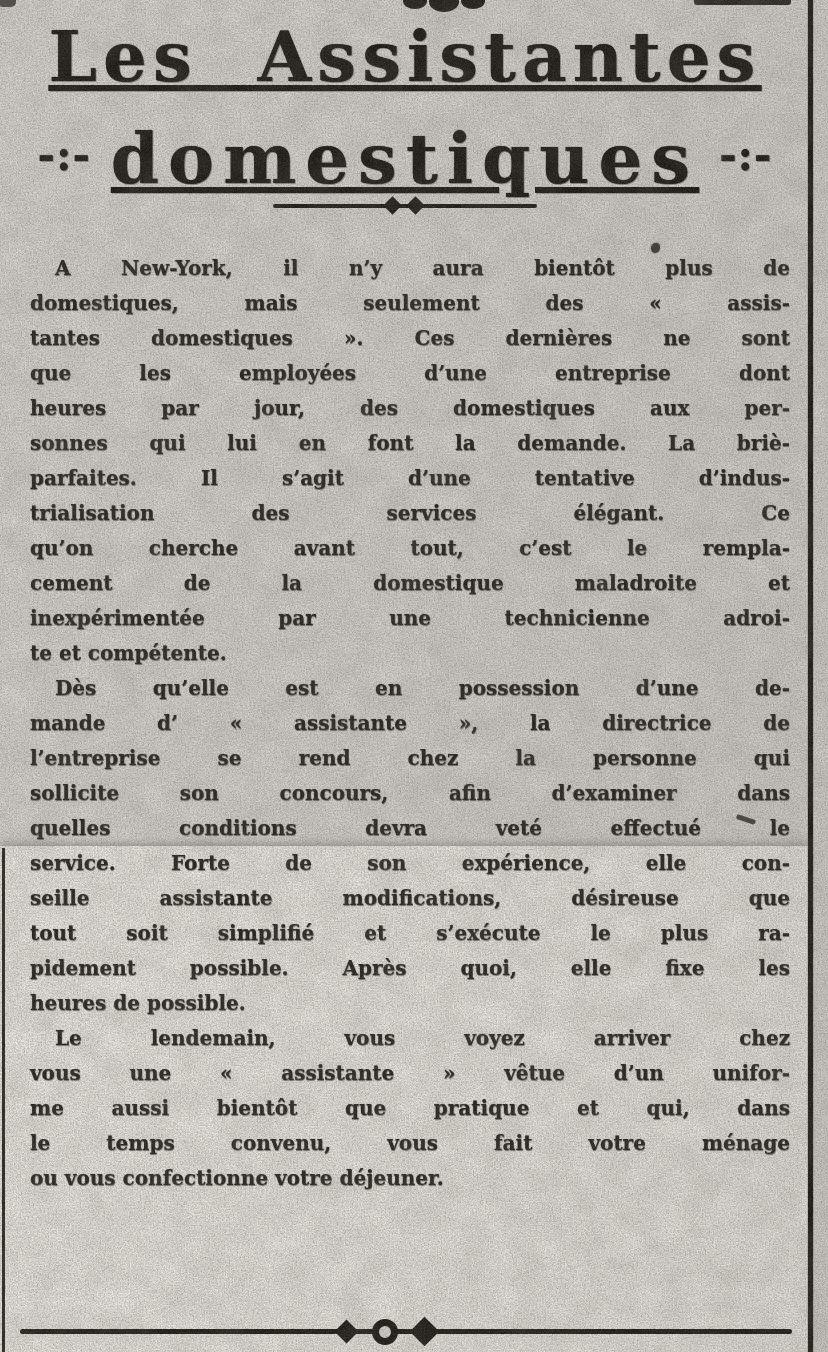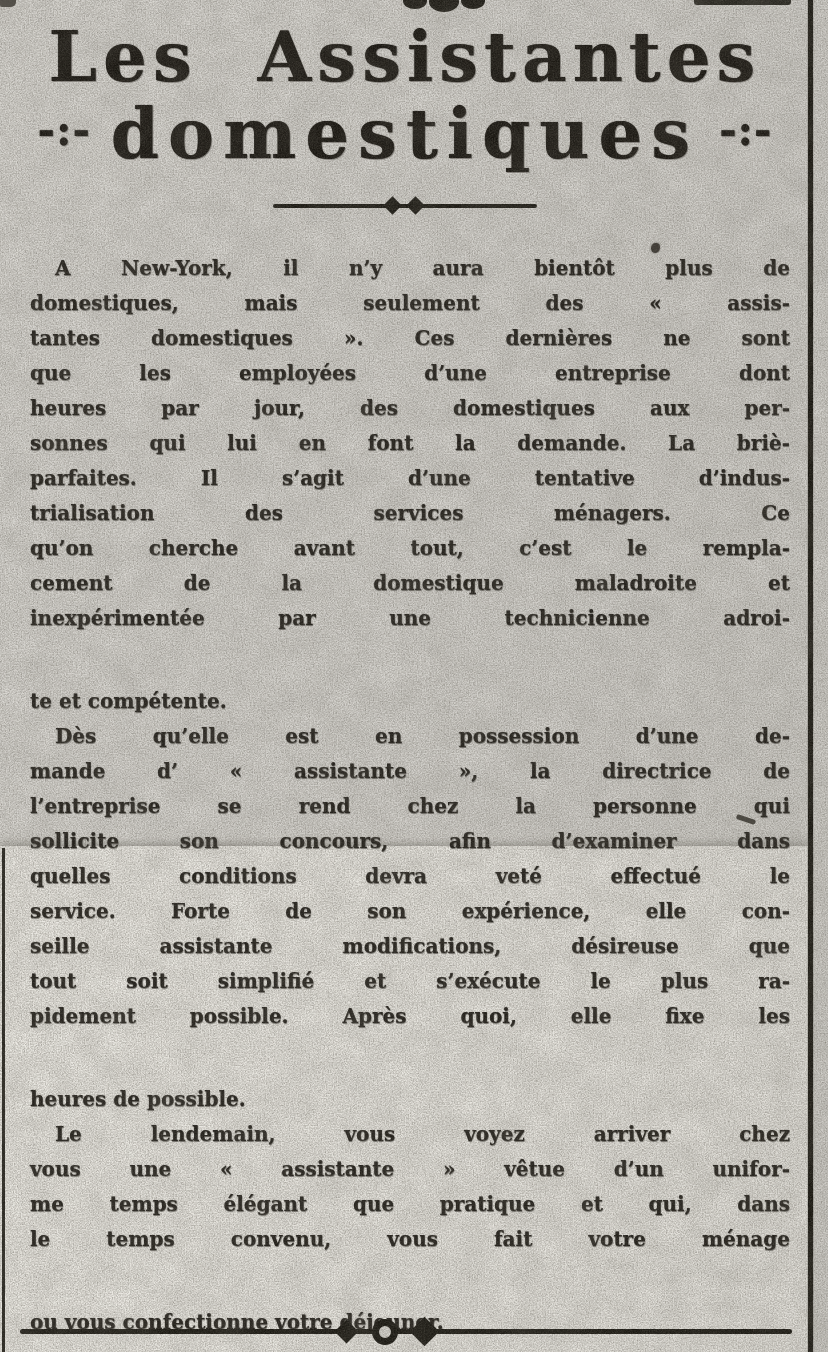--- a/index.html
+++ b/index.html
@@ -20,44 +20,45 @@
   }
   
   .rule-right { position:absolute; top:0; left:808px; width:5px; height:1352px; background:#17150f; box-shadow:0 0 1px rgba(20,18,12,.8); }
   .rule-left  { position:absolute; top:848px; left:2px; width:3px; height:504px; background:#24221c; }
 
   
   .title-line {
     position:absolute; left:0; width:810px; text-align:center;
     font-weight:700; color:#17140f;
     text-shadow:0 0 1px rgba(23,20,15,.95), 1px 1px 0 rgba(23,20,15,.3);
+    text-decoration:underline;
   }
   .title-1 { top:16px;  font-size:69px; letter-spacing:6px; word-spacing:30px; }
-  .title-2 { top:93px; font-size:69px; }
+  .title-2 { top:118px; font-size:69px; }
   .title-word { letter-spacing:9px; }
   .title-ornament {
     display:inline-block; font-size:42px; letter-spacing:1px;
     position:relative; top:-13px; padding:0 20px;
   }
 
   
   .title-divider { position:absolute; top:198px; left:273px; width:264px; height:16px; }
   .title-divider .bar { position:absolute; top:6px; left:0; width:264px; height:4px; background:#17150f; border-radius:2px; }
   .td-diamond { position:absolute; width:13px; height:13px; background:#17150f; transform:rotate(45deg); top:1px; }
   .td-d1 { left:113px; } .td-d2 { left:136px; }
 
   
   .article { position:absolute; top:251px; left:30px; width:760px; }
   .line {
     height:35px; line-height:34px; font-size:20px; font-weight:700;
     color:#211e19; text-align:justify; text-align-last:justify;
     text-shadow:0.4px 0.6px 0.8px rgba(26,23,18,.55), 0 0 1px rgba(26,23,18,.4);
   }
   .line.first { text-indent:25px; }
-  .line.last  { text-align-last:left;margin-top:48px; }
+  .line.last  { text-align-last:left; }
 
   
   .bottom-divider { position:absolute; top:1319px; left:20px; width:772px; height:30px; }
   .bottom-divider .bar { position:absolute; top:10px; left:0; width:772px; height:5px; background:#17150f; border-radius:3px; }
   .bd-diamond { position:absolute; background:#17150f; transform:rotate(45deg); }
   .bd-d1 { width:17px; height:17px; left:318px; top:4px; }
   .bd-d2 { width:21px; height:21px; left:394px; top:2px; }
   .bd-ring { position:absolute; left:352px; top:0; width:12px; height:12px; border:7px solid #17150f; border-radius:50%; background:#d8d6d0; }
 
   
@@ -98,42 +99,42 @@
 
   <div class="article">
     <div class="para">
         <div class="line first">A New-York, il n’y aura bientôt plus de</div>
         <div class="line">domestiques, mais seulement des « assis-</div>
         <div class="line">tantes domestiques ». Ces dernières ne sont</div>
         <div class="line">que les employées d’une entreprise dont</div>
         <div class="line">heures par jour, des domestiques aux per-</div>
         <div class="line">sonnes qui lui en font la demande. La briè-</div>
         <div class="line">parfaites. Il s’agit d’une tentative d’indus-</div>
-        <div class="line">trialisation des services ménagers. Ce</div>
+        <div class="line">trialisation des services élégant. Ce</div>
         <div class="line">qu’on cherche avant tout, c’est le rempla-</div>
         <div class="line">cement de la domestique maladroite et</div>
         <div class="line">inexpérimentée par une technicienne adroi-</div>
         <div class="line last">te et compétente.</div>
       </div>
     <div class="para">
         <div class="line first">Dès qu’elle est en possession d’une de-</div>
         <div class="line">mande d’ « assistante », la directrice de</div>
         <div class="line">l’entreprise se rend chez la personne qui</div>
         <div class="line">sollicite son concours, afin d’examiner dans</div>
         <div class="line">quelles conditions devra veté effectué le</div>
         <div class="line">service. Forte de son expérience, elle con-</div>
         <div class="line">seille assistante modifications, désireuse que</div>
         <div class="line">tout soit simplifié et s’exécute le plus ra-</div>
         <div class="line">pidement possible. Après quoi, elle fixe les</div>
         <div class="line last">heures de possible.</div>
       </div>
     <div class="para">
         <div class="line first">Le lendemain, vous voyez arriver chez</div>
         <div class="line">vous une « assistante » vêtue d’un unifor-</div>
-        <div class="line">me temps élégant que pratique et qui, dans</div>
+        <div class="line">me aussi bientôt que pratique et qui, dans</div>
         <div class="line">le temps convenu, vous fait votre ménage</div>
         <div class="line last">ou vous confectionne votre déjeuner.</div>
       </div>
   </div>
 
   <div class="ink-speck-1"></div>
   <div class="ink-speck-2"></div>
 
   <div class="bottom-divider">
     <div class="bar"></div>

